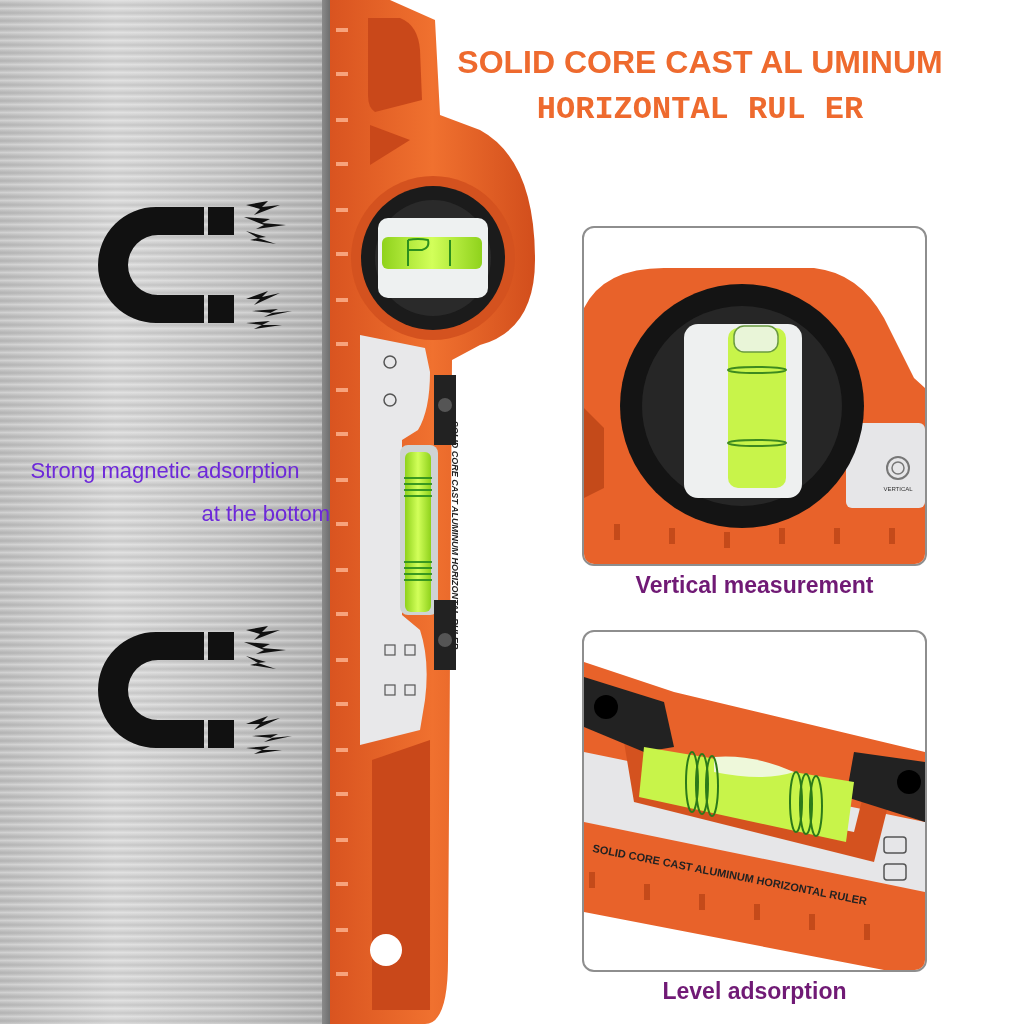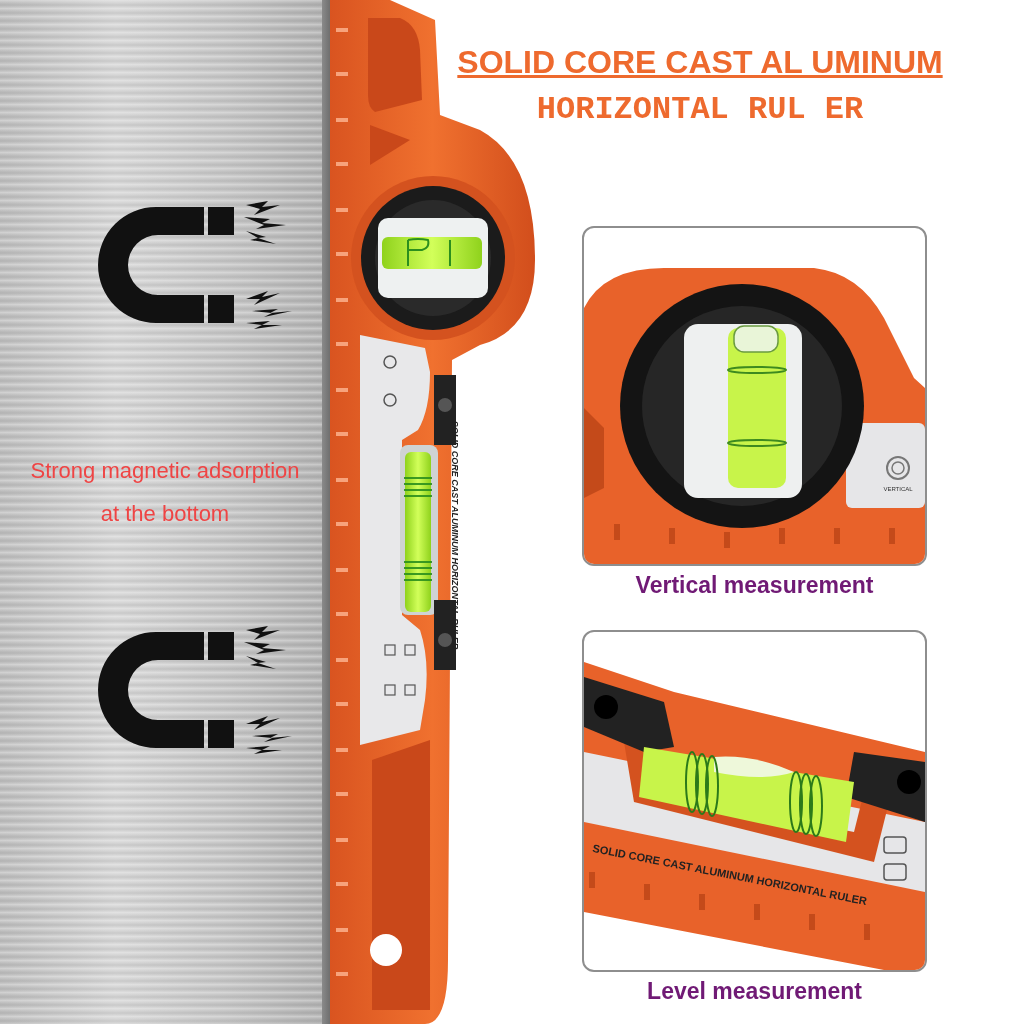--- a/index.html
+++ b/index.html
@@ -5,23 +5,23 @@
   html, body { margin:0; padding:0; }
   body { width:1024px; height:1024px; position:relative; overflow:hidden; background:#ffffff; font-family:"Liberation Sans", sans-serif; }
   .steel {
     position:absolute; left:0; top:0; width:330px; height:1024px;
     background:
       repeating-linear-gradient(180deg, rgba(255,255,255,0.35) 0px, rgba(255,255,255,0.0) 3px, rgba(0,0,0,0.06) 5px, rgba(255,255,255,0.2) 8px),
       linear-gradient(90deg, #bdbdbd 0%, #d6d6d6 35%, #c4c4c4 70%, #b0b0b0 100%);
   }
   .steel-edge { position:absolute; left:322px; top:0; width:8px; height:1024px; background:linear-gradient(90deg,#8a8a8a,#6f6f6f); }
   .magnet { position:absolute; left:96px; width:200px; height:140px; }
-  .caption-left { position:absolute; left:0; width:330px; text-align:center; font-size:22px; color:#ef4444; line-height:44px; }
+  .caption-left { position:absolute; left:0; width:330px; text-align:center; font-size:22px; color:#6d28d9; line-height:44px; }
   .title { position:absolute; left:430px; width:540px; text-align:center; color:#ee6a2e; font-weight:bold; font-size:32px; line-height:48px; }
-  .title .l1 { position:absolute; top:38px; left:0; width:100%;text-decoration:underline; }
+  .title .l1 { position:absolute; top:38px; left:0; width:100%; }
   .title .l2 { position:absolute; top:86px; left:0; width:100%;font-family:Liberation Mono, monospace; }
   .panel { position:absolute; left:582px; width:341px; height:340px; border:2px solid #8e8e8e; border-radius:12px; background:#fff; overflow:hidden; }
   .panel-caption { position:absolute; left:582px; width:345px; text-align:center; font-weight:bold; font-size:23px; color:#701a75; }
   .level { position:absolute; left:330px; top:0; width:220px; height:1024px; }
 </style>
 </head>
 <body>
 
 <div class="steel"></div>
 <div class="steel-edge"></div>
@@ -34,21 +34,21 @@
     <path d="M150 10 l22 -4 -6 6 18 -2 -26 10 6 -6 z"></path>
     <path d="M148 22 l26 2 -8 4 24 2 -30 4 8 -4 z"></path>
     <path d="M150 36 l20 6 -8 1 18 6 -26 -4 8 -2 z"></path>
     <path d="M150 104 l22 -8 -6 6 18 -4 -26 12 6 -6 z"></path>
     <path d="M156 116 l26 -2 -8 4 22 -2 -28 6 8 -4 z"></path>
     <path d="M150 128 l24 -2 -8 4 20 0 -28 4 8 -4 z"></path>
   </g>
 </svg>
 
 <div class="caption-left" style="top:449px;">Strong magnetic adsorption</div>
-<div class="caption-left" style="top:492px;">at the bottom</div>
+<div class="caption-left" style="top:492px;text-align:right;">at the bottom</div>
 
 <svg class="magnet" style="top:620px;" viewBox="0 0 200 140">
   <path d="M108 12 L60 12 A55 55 0 0 0 60 128 L108 128 L108 100 L62 100 A27 27 0 0 1 62 40 L108 40 Z" fill="#111"></path>
   <rect x="112" y="12" width="26" height="28" fill="#111"></rect>
   <rect x="112" y="100" width="26" height="28" fill="#111"></rect>
   <g fill="#111">
     <path d="M150 10 l22 -4 -6 6 18 -2 -26 10 6 -6 z"></path>
     <path d="M148 22 l26 2 -8 4 24 2 -30 4 8 -4 z"></path>
     <path d="M150 36 l20 6 -8 1 18 6 -26 -4 8 -2 z"></path>
     <path d="M150 104 l22 -8 -6 6 18 -4 -26 12 6 -6 z"></path>
@@ -198,13 +198,13 @@
         <rect x="115" y="262" width="6" height="16"></rect>
       <rect x="170" y="272" width="6" height="16"></rect>
         <rect x="225" y="282" width="6" height="16"></rect>
         <rect x="280" y="292" width="6" height="16"></rect>
     </g>
     <rect x="300" y="205" width="22" height="16" rx="3" fill="none" stroke="#555" stroke-width="1.5"></rect>
     <rect x="300" y="232" width="22" height="16" rx="3" fill="none" stroke="#555" stroke-width="1.5"></rect>
   </svg>
   <div style="position:absolute; left:10px; top:210px; transform:rotate(11deg); transform-origin:left top; font-size:11px; font-weight:bold; color:#222; white-space:nowrap;">SOLID CORE CAST ALUMINUM HORIZONTAL RULER</div>
 </div>
-<div class="panel-caption" style="top:978px;">Level measurement</div>
+<div class="panel-caption" style="top:978px;">Level adsorption</div>
 
 </body></html>

